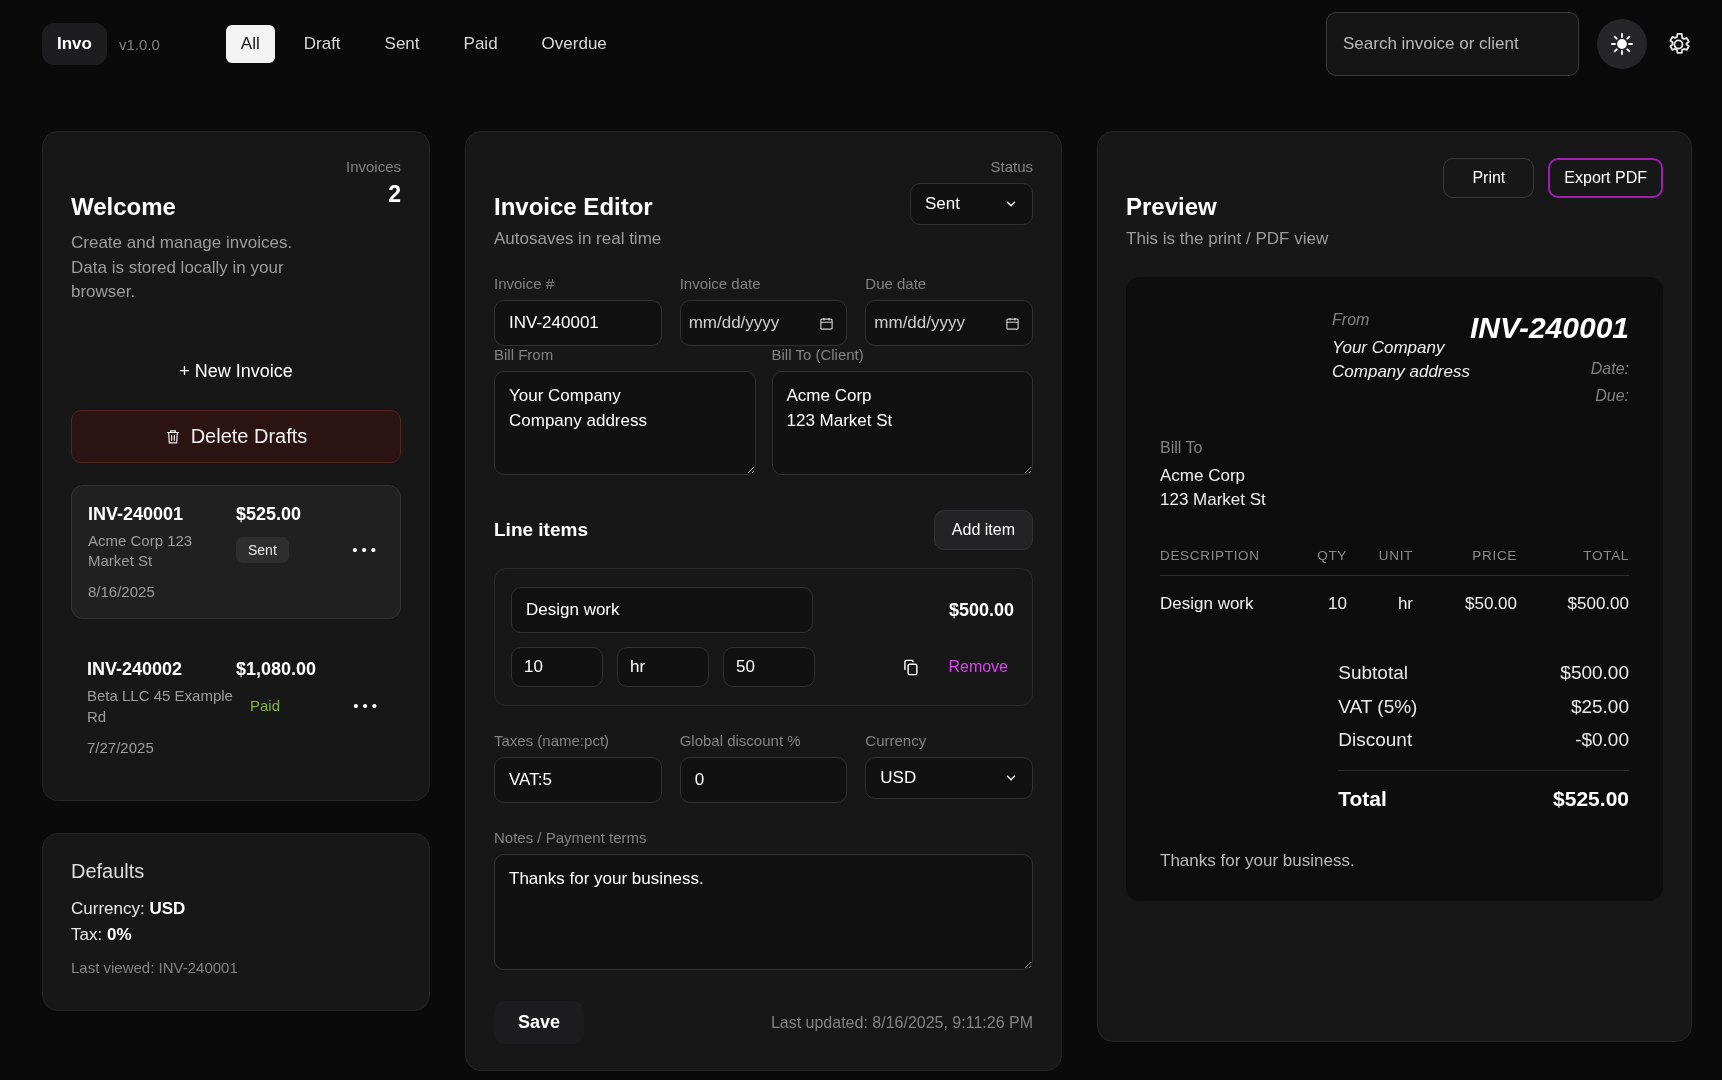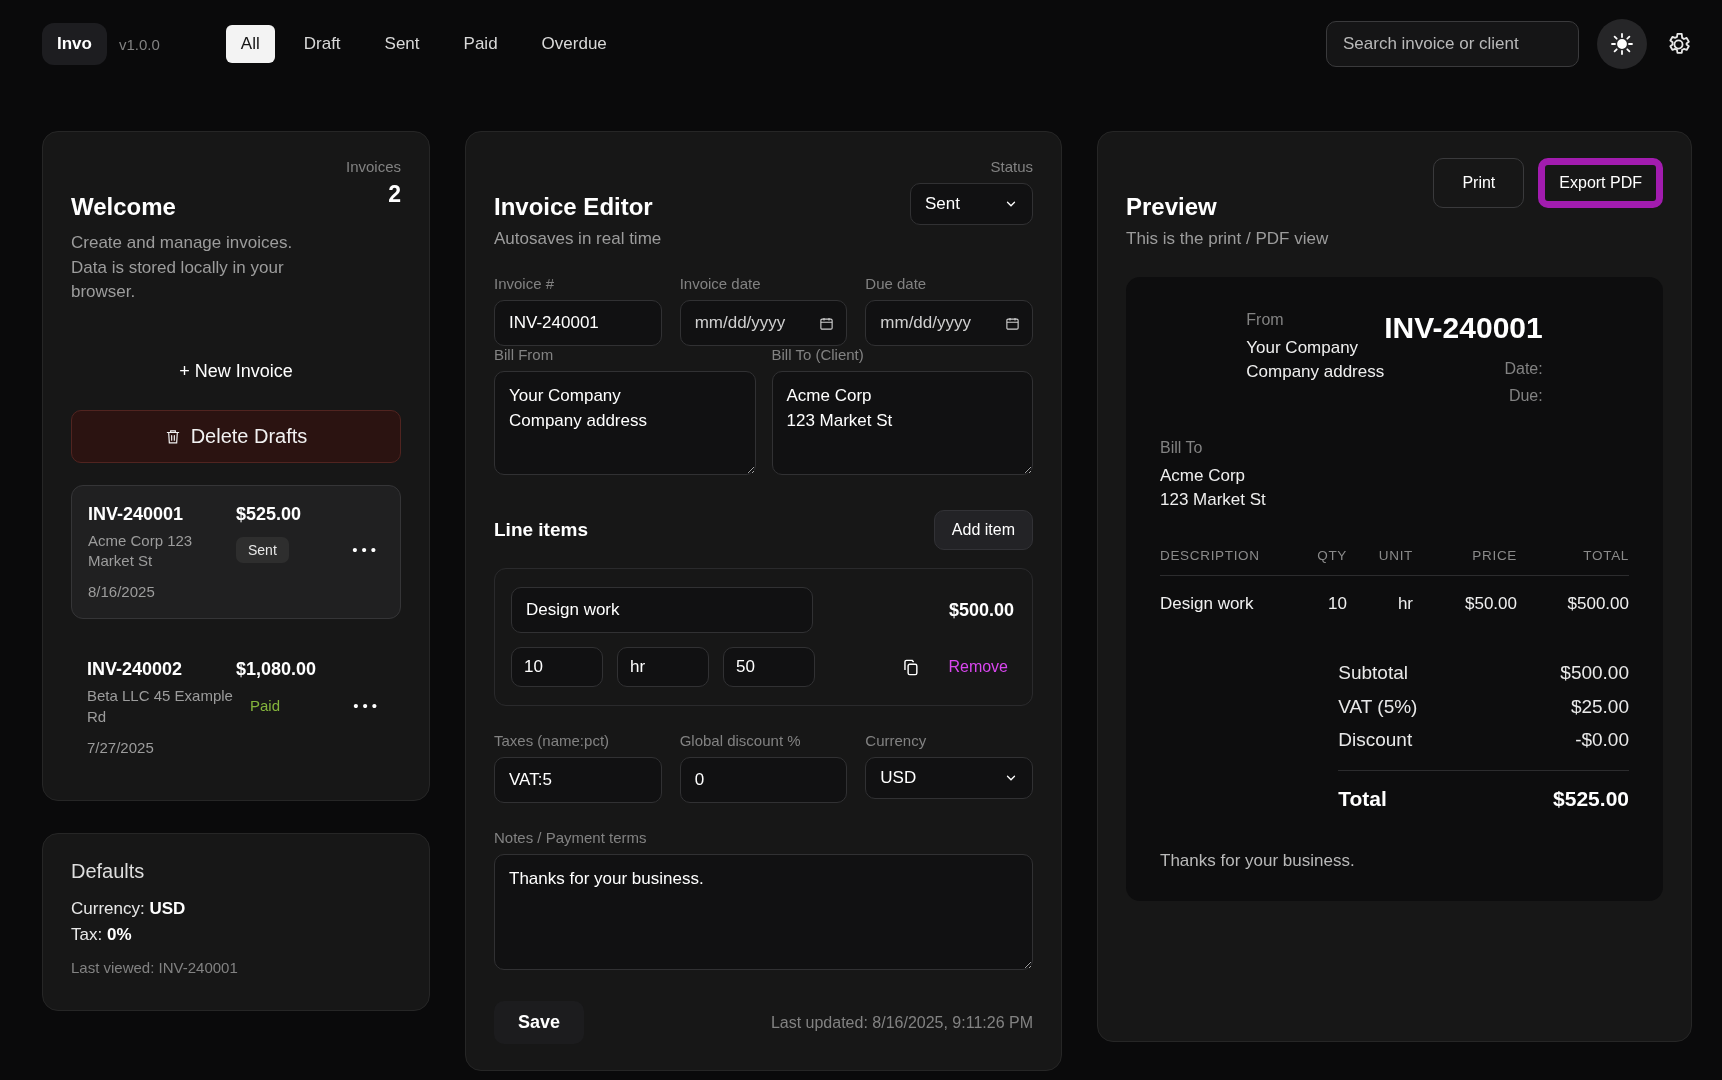--- a/index.html
+++ b/index.html
@@ -15,21 +15,21 @@
     width:1722px; height:1080px; overflow:hidden; font-size:17px;
   }
   
   .topbar{height:88px; display:flex; align-items:center; padding:0 30px 0 42px;}
   .logo-badge{background:#1d1d20; border-radius:12px; padding:11px 15px; font-weight:bold; font-size:17px; color:#fff;}
   .version{color:var(--muted-2); font-size:15px; margin-left:12px;}
   .tabs{display:flex; align-items:center; gap:14px; margin-left:66px;}
   .tab{background:transparent; border:none; color:#d9d9d9; font-size:17px; font-family:inherit; padding:9px 15px; cursor:pointer;}
   .tab.active{background:var(--pill-bg); color:var(--pill-text); border-radius:6px; font-weight:500;}
   .topbar-right{margin-left:auto; display:flex; align-items:center; gap:18px;}
-  .search{width:253px; height:46px; background:#151516; border:1px solid #3a3a3c; border-radius:10px;
+  .search{width:253px; height:64px; background:#151516; border:1px solid #3a3a3c; border-radius:10px;
     color:var(--text); font-size:17px; font-family:inherit; padding:0 16px;}
   .search::placeholder{color:#b9b9b9;}
   .icon-btn{width:50px; height:50px; border-radius:50%; background:#262628; border:none; display:flex; align-items:center; justify-content:center; color:#fff; cursor:pointer;}
   .gear-btn{background:transparent; border:none; color:#e8e8e8; display:flex; align-items:center; cursor:pointer;}
   
   .main{display:flex; gap:35px; padding:43px 30px 0 42px; align-items:flex-start;}
   .col-left{width:388px; display:flex; flex-direction:column; gap:32px;}
   .card{background:var(--card-bg); border:1px solid var(--card-border); border-radius:16px; padding:26px 28px;}
   
   .welcome-card{min-height:610px;}
@@ -63,21 +63,21 @@
   .col-editor{width:598px;}
   .editor-card{min-height:911px; display:flex; flex-direction:column;}
   .editor-head{display:flex; justify-content:space-between; align-items:flex-start;}
   .subtitle{color:var(--muted); font-size:17px; margin-top:8px;}
   .status-wrap{text-align:right;}
   .field-label{color:var(--muted-2); font-size:15px; margin-bottom:8px; display:block;}
   .select{display:flex; align-items:center; justify-content:space-between; gap:14px; background:var(--input-bg); border:1px solid var(--input-border); border-radius:10px; padding:10px 14px; min-width:123px; cursor:pointer; font-size:17px; color:#fff;}
   .grid3{display:grid; grid-template-columns:1fr 1fr 1fr; gap:18px; margin-top:26px;}
   .grid2{display:grid; grid-template-columns:1fr 1fr; gap:16px; }
   .input{width:100%; background:var(--input-bg); border:1px solid var(--input-border); border-radius:10px; color:#fff; font-size:17px; font-family:inherit; padding:12px 14px;}
-  .date-input{display:flex; align-items:center; justify-content:space-between; background:var(--input-bg); border:1px solid var(--input-border); border-radius:10px; padding:12px 12px 12px 14px; color:#cfcfcf; font-size:17px; cursor:text;}
+  .date-input{display:flex; align-items:center; justify-content:space-between; background:var(--input-bg); border:1px solid var(--input-border); border-radius:10px; padding:12px 12px 12px 8px; color:#cfcfcf; font-size:17px; cursor:text;}
   textarea.input{resize:both; height:104px; line-height:1.45;}
   .li-head{display:flex; justify-content:space-between; align-items:center; margin-top:30px;}
   .h3{font-size:19px; font-weight:bold; color:#fff;}
   .btn-ghost{background:#232326; border:1px solid #323236; border-radius:10px; color:#fff; font-size:16px; font-family:inherit; padding:10px 17px; cursor:pointer;}
   .line-item{border:1px solid #2a2a2c; border-radius:12px; padding:18px 16px; margin-top:18px;}
   .li-row1{display:flex; justify-content:space-between; align-items:center;}
   .desc-input{width:302px;}
   .li-total{font-weight:bold; font-size:18px; color:#fff; padding-right:2px;}
   .li-row2{display:flex; align-items:center; margin-top:14px;}
   .mini{width:92px; margin-right:14px; padding:9px 12px;}
@@ -87,23 +87,23 @@
   textarea.notes{height:116px; resize:both;}
   .editor-foot{display:flex; justify-content:space-between; align-items:center; margin-top:auto; padding-top:26px;}
   .save-btn{background:#1c1c1e; border:none; border-radius:10px; color:#fff; font-size:18px; font-weight:600; font-family:inherit; padding:11px 24px; cursor:pointer;}
   .updated{color:var(--muted-2); font-size:16px;}
   
   .col-preview{width:596px;}
   .preview-card{min-height:911px;}
   .preview-head{display:flex; justify-content:space-between; align-items:flex-start;}
   .preview-actions{display:flex; gap:14px;}
   .btn-outline{background:transparent; border:1px solid #3a3a3c; border-radius:10px; color:#fff; font-size:16px; font-family:inherit; padding:9px 28px; cursor:pointer;}
-  .btn-flat{background:transparent; border:7px solid #a21caf; border-radius:10px; color:#fff; font-size:16px; font-family:inherit; padding:9px 14px; cursor:pointer;}
+  .btn-flat{background:transparent; border:2px solid #a21caf; border-radius:10px; color:#fff; font-size:16px; font-family:inherit; padding:9px 14px; cursor:pointer;}
   .doc{background:var(--doc-bg); border-radius:14px; margin-top:28px; padding:34px 34px 30px; min-height:578px;}
-  .doc-top{display:flex; justify-content:center;}
+  .doc-top{display:flex; justify-content:flex-end;font-style:italic;}
   .doc-label{color:var(--muted-2); font-size:16px;}
   .doc-line{color:#efefef; font-size:17px; margin-top:9px;}
   .doc-inv{font-size:30px; font-weight:bold; color:#fff; text-align:right;}
   .doc-dates{color:var(--muted-2); font-size:16px; text-align:right; margin-top:10px; line-height:1.7;}
   .billto{margin-top:30px;}
   .doc-table{margin-top:38px;}
   .t-head,.t-row{display:grid; grid-template-columns:1fr 62px 66px 104px 112px;}
   .t-head span{color:#8a8a8a; font-size:13.5px; letter-spacing:.05em;}
   .t-head{padding-bottom:12px; border-bottom:1px solid #2c2c2e;}
   .t-row{padding-top:18px; font-size:17px; color:#f0f0f0;}

